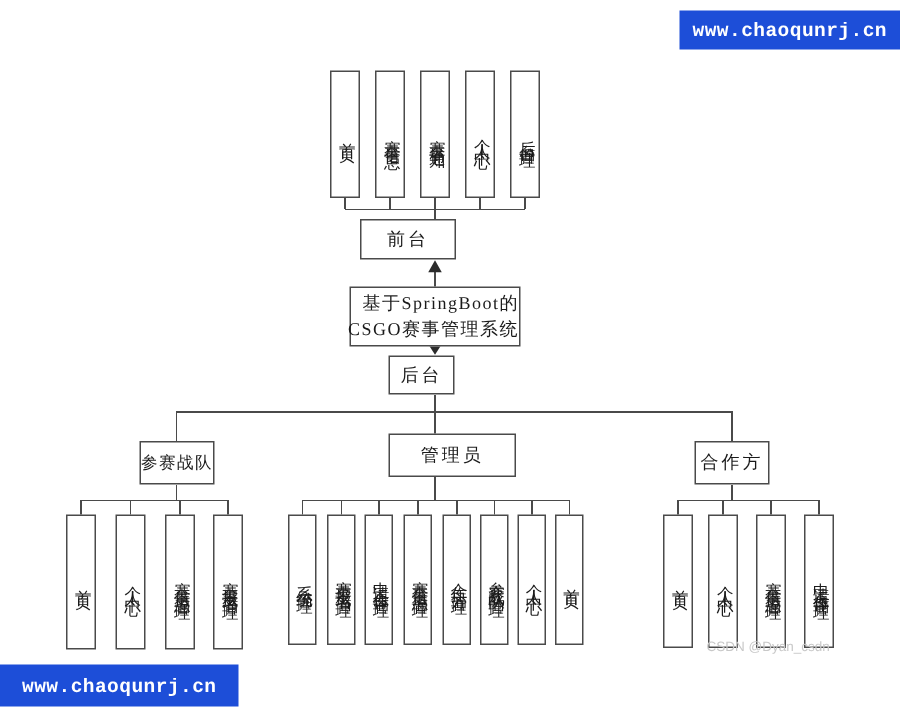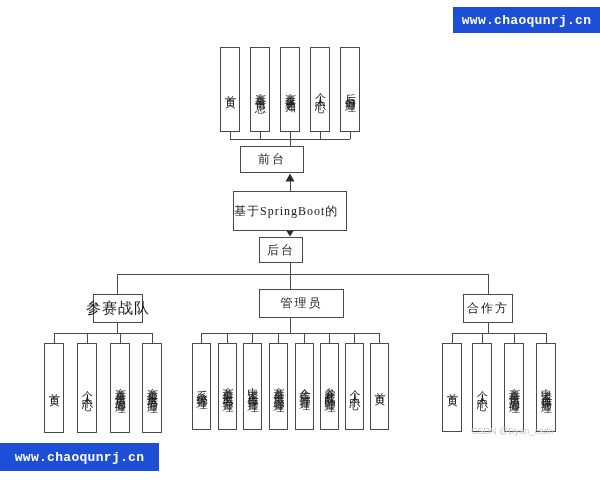--- a/index.html
+++ b/index.html
@@ -23,21 +23,21 @@
     position:absolute;box-sizing:border-box;
     border:1px solid #4a4a4a;background:#ffffff;
     writing-mode:vertical-rl;text-orientation:upright;
     display:flex;align-items:center;justify-content:center;
     font-size:11px;letter-spacing:3px;color:#1a1a1a;
     line-height:1;
   }
   .rootbox{
     position:absolute;box-sizing:border-box;
     border:1px solid #4a4a4a;background:#ffffff;
-    display:flex;flex-direction:column;align-items:flex-start;justify-content:center;
+    display:flex;flex-direction:column;align-items:flex-end;justify-content:center;
     font-size:12px;color:#1a1a1a;letter-spacing:1px;
   }
   .rootbox div{line-height:17px;white-space:nowrap;}
   .banner{
     position:absolute;background:#1d4ed8;color:#ffffff;
     display:flex;align-items:center;justify-content:center;
     font-family:Liberation Mono, monospace;
     font-weight:bold;font-size:13px;letter-spacing:0.3px;
     white-space:nowrap;
   }
@@ -76,25 +76,26 @@
   <div class="vbox" style="left:220px;top:47px;width:20px;height:85px">首页</div>
   <div class="vbox" style="left:250px;top:47px;width:20px;height:85px">赛事信息</div>
   <div class="vbox" style="left:280px;top:47px;width:20px;height:85px">赛事通知</div>
   <div class="vbox" style="left:310px;top:47px;width:20px;height:85px">个人中心</div>
   <div class="vbox" style="left:340px;top:47px;width:20px;height:85px">后台管理</div>
 
   <div class="hbox" style="left:240px;top:146px;width:64px;height:27px">前台</div>
 
   <div class="rootbox" style="left:233px;top:191px;width:114px;height:40px">
     <div>基于SpringBoot的</div>
+    <div>CSGO赛事管理系统</div>
   </div>
 
   <div class="hbox" style="left:259px;top:237px;width:44px;height:26px">后台</div>
 
-  <div class="hbox" style="left:93px;top:294px;width:50px;height:29px;font-size:15px;letter-spacing:1px">参赛战队</div>
+  <div class="hbox" style="left:93px;top:294px;width:50px;height:29px;font-size:11px;letter-spacing:1px">参赛战队</div>
   <div class="hbox" style="left:259px;top:289px;width:85px;height:29px">管理员</div>
   <div class="hbox" style="left:463px;top:294px;width:50px;height:29px">合作方</div>
 
   <div class="vbox" style="left:44px;top:343px;width:20px;height:90px">首页</div>
   <div class="vbox" style="left:77px;top:343px;width:20px;height:90px">个人中心</div>
   <div class="vbox" style="left:110px;top:343px;width:20px;height:90px">赛事信息管理</div>
   <div class="vbox" style="left:142px;top:343px;width:20px;height:90px">赛事报名管理</div>
 
   <div class="vbox" style="left:192px;top:343px;width:19px;height:87px">系统管理</div>
   <div class="vbox" style="left:218px;top:343px;width:19px;height:87px">赛事报名管理</div>

